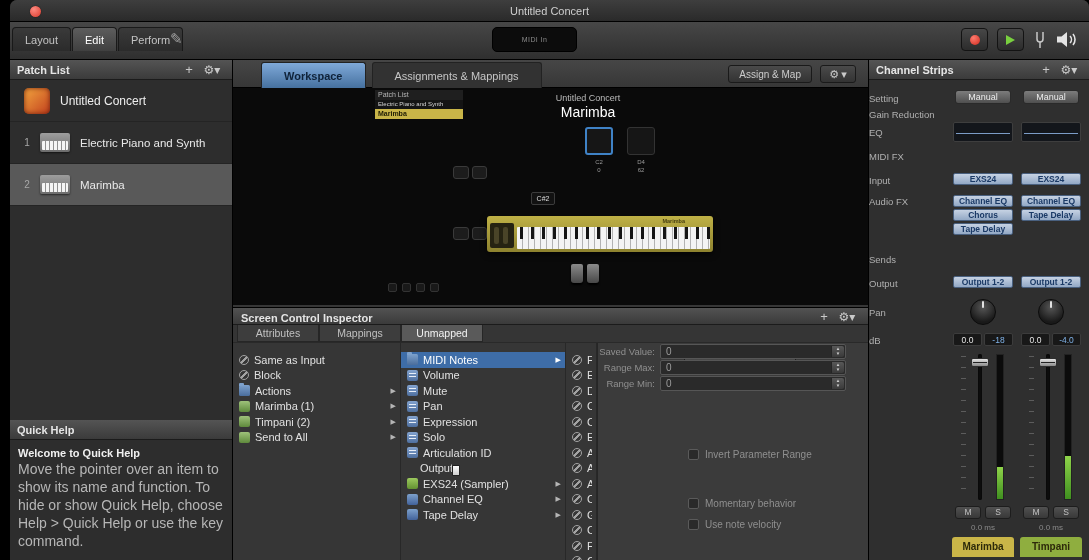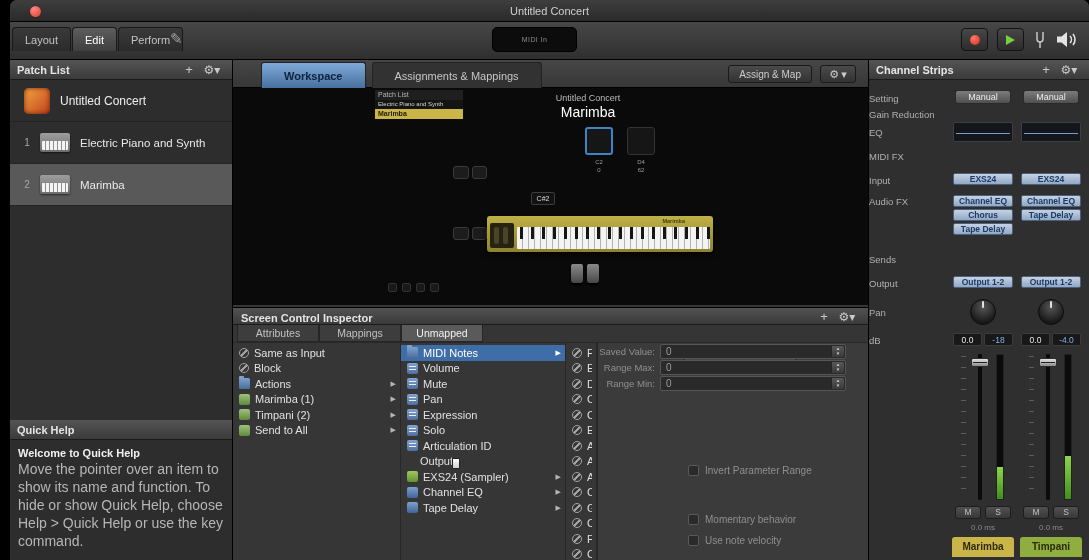--- a/index.html
+++ b/index.html
@@ -119,21 +119,21 @@
 .sci-header { position:absolute; left:0; top:247px; width:635px; height:18px;
   background:linear-gradient(#525252,#3a3a3a); border-top:1px solid #000; border-bottom:1px solid #1b1b1b;
   display:flex; align-items:flex-end; padding:0 8px; font-size:11px; font-weight:bold; color:#e5e5e5; }
 .sci-header .spacer { flex:1; }
 #sci-tabs { position:absolute; left:0; top:265px; width:635px; height:18px; background:#353535;
   border-bottom:1px solid #292929; display:flex; padding-left:4px; }
 .sci-tab { min-width:82px; padding:0 10px; font-size:10.5px; color:#c0c0c0; display:flex;
   align-items:center; justify-content:center; background:#3d3d3d; border:1px solid #262626; border-top:none; }
 .sci-tab.selected { background:#5a5a5a; color:#f2f2f2; }
 .ins-col { position:absolute; top:283px; height:217px; overflow:hidden; border-right:1px solid #282828;
-  background:#363636; padding-top:2px; }
+  background:#363636; padding-top:9px; }
 #ins-col1 { left:0; width:168px; }
 #ins-col2 { left:168px; width:165px; }
 #ins-col3 { left:333px; width:31px; }
 .ins-row { height:15.5px; display:flex; align-items:center; padding:0 4px 0 6px; font-size:11px; color:#e0e0e0; }
 .ins-row.selected { background:#3e6da8; color:#fff; }
 .ins-label { margin-left:5px; white-space:nowrap; overflow:hidden; flex:1; }
 .row-arrow { font-size:7px; color:#b5b5b5; margin-left:auto; }
 .ins-row.selected .row-arrow { color:#fff; }
 .ic { width:11px; height:11px; position:relative; flex:0 0 auto; border-radius:2px; }
 .ic.prohibit { width:10px; height:10px; border-radius:50%; border:1px solid #a3a3a3;
@@ -155,21 +155,21 @@
   border:1px solid #1e1e1e; border-radius:4px; color:#d2d2d2; font-size:10.5px;
   display:flex; align-items:center; justify-content:center; }
 .map-field-row { left:0; width:100%; height:16px; display:flex; align-items:center; }
 .map-field-label { width:62px; text-align:right; font-size:9.5px; color:#8f8f8f; padding-right:5px; }
 .map-field-input { width:186px; height:15px; background:#2a2a2a; border:1px solid #565656; border-radius:2px;
   display:flex; align-items:center; position:relative; color:#9c9c9c; font-size:10px; padding-left:5px; }
 .stepper { position:absolute; right:1px; top:1px; bottom:1px; width:13px;
   background:linear-gradient(#585858,#3a3a3a); border-left:1px solid #242424; border-radius:0 2px 2px 0;
   display:flex; flex-direction:column; align-items:center; justify-content:center; }
 .st-up,.st-dn { font-size:4.5px; color:#cfcfcf; line-height:1.15; }
-.map-check { left:90px; display:flex; align-items:center; gap:6px; font-size:10px; color:#8f8f8f;margin-top:16px; }
+.map-check { left:90px; display:flex; align-items:center; gap:6px; font-size:10px; color:#8f8f8f; }
 .checkbox { width:11px; height:11px; background:#2a2a2a; border:1px solid #5a5a5a; border-radius:2px; flex:0 0 auto; }
 #chk-invert { top:106px; }
 .scale-box { left:88px; top:126px; width:167px; height:21px; border:1px solid #5a5a5a; border-radius:3px;
   background:#404040; display:flex; align-items:center; gap:6px; padding-left:6px; font-size:10px; color:#9a9a9a; }
 #chk-momentary { top:155px; }
 #chk-velocity { top:176px;justify-content:space-between; }
 
 
 .right-panel { position:absolute; left:858px; top:60px; width:221px; height:500px;
   background:#2f2f2f; border-left:1px solid #000; }

